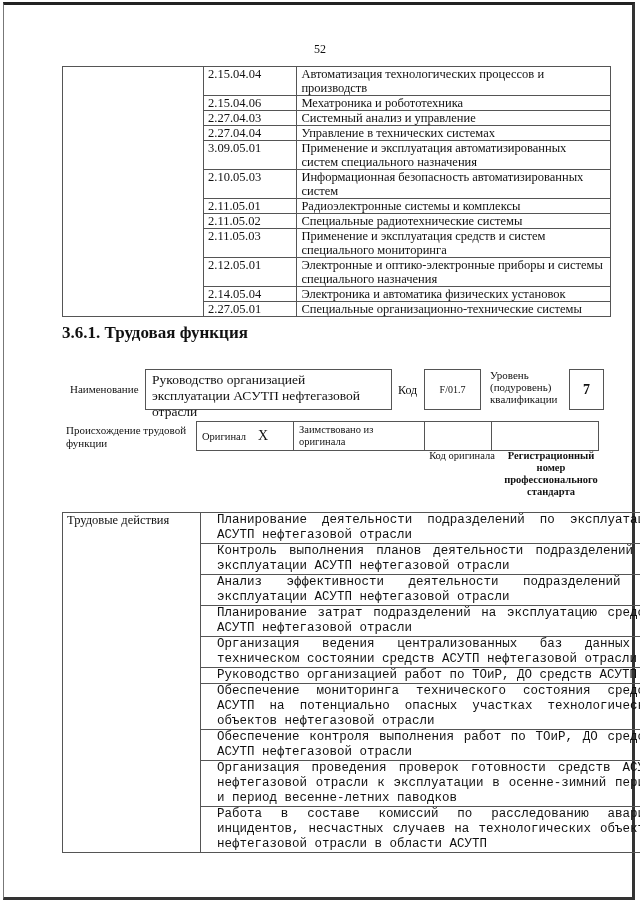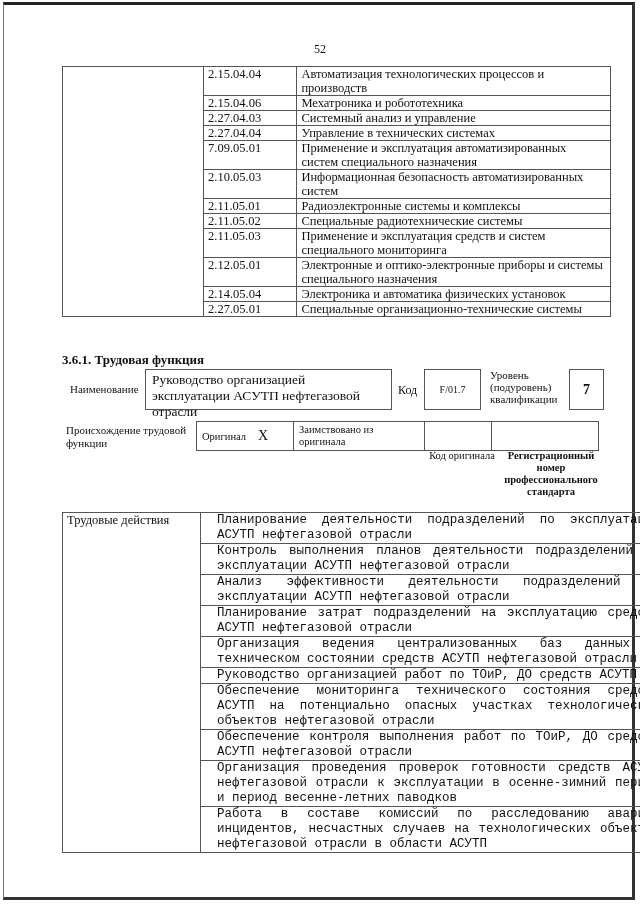--- a/index.html
+++ b/index.html
@@ -20,21 +20,21 @@
     table { border-collapse: collapse; }
     td { border: 1px solid #555; vertical-align: top; padding: 0 4px; }
 
     
     .spec-table { position: absolute; left: 62px; top: 66px; width: 549px; font-size: 12.5px; line-height: 14px; }
     .spec-table td.c0 { width: 130px; border-bottom: 1px solid #555; }
     .spec-table td.c1 { width: 83px; }
     .spec-table td.c2 { width: 300px; }
 
     .section-title {
-      position: absolute; left: 62px; top: 352px; font-weight: bold; font-size: 13px;
+      position: absolute; left: 62px; top: 323px; font-weight: bold; font-size: 17px;
     }
 
     
     .lbl-small { position: absolute; font-size: 11px; line-height: 12px; }
     .box { position: absolute; border: 1px solid #555; box-sizing: border-box; }
     .name-label { left: 70px; top: 383px; }
     .name-box { left: 145px; top: 369px; width: 247px; height: 41px; font-size: 13.5px; line-height: 16px; padding: 2px 6px; }
     .code-label { position: absolute; left: 398px; top: 383px; font-size: 12px; }
     .code-box { left: 424px; top: 369px; width: 57px; height: 41px; font-size: 10px; display: flex; align-items: center; justify-content: center; }
     .level-label { left: 490px; top: 369px; }
@@ -78,21 +78,21 @@
       </tr>
       <tr>
         <td class="c1">2.27.04.03</td>
         <td class="c2">Системный анализ и управление</td>
       </tr>
       <tr>
         <td class="c1">2.27.04.04</td>
         <td class="c2">Управление в технических системах</td>
       </tr>
       <tr>
-        <td class="c1">7.09.05.01</td>
+        <td class="c1">3.09.05.01</td>
         <td class="c2">Применение и эксплуатация автоматизированных систем специального назначения</td>
       </tr>
       <tr>
         <td class="c1">2.10.05.03</td>
         <td class="c2">Информационная безопасность автоматизированных систем</td>
       </tr>
       <tr>
         <td class="c1">2.11.05.01</td>
         <td class="c2">Радиоэлектронные системы и комплексы</td>
       </tr>

